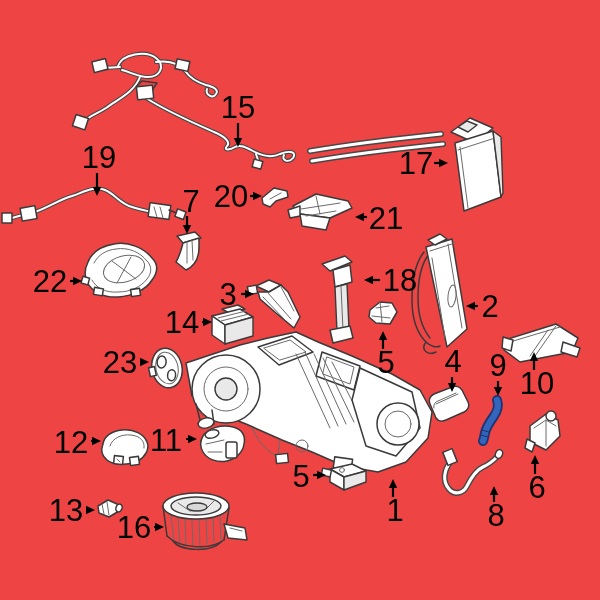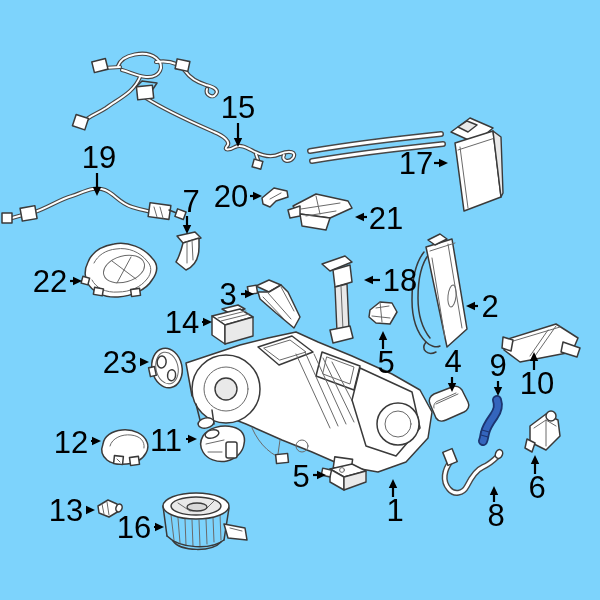--- a/index.html
+++ b/index.html
@@ -1,16 +1,16 @@
 <!DOCTYPE html>
 <html><head>
 <meta charset="utf-8">
 <style>
   html,body{margin:0;padding:0;background:#ffffff;}
-  .stage{position:relative;width:600px;height:600px;background:#7dd3fc;overflow:hidden;
+  .stage{position:relative;width:600px;height:600px;background:#ef4444;overflow:hidden;
          font-family:"Liberation Sans", sans-serif;}
   svg{display:block;}
   .ln{fill:#ffffff;stroke:#3a3a3a;stroke-width:1.5;stroke-linejoin:round;stroke-linecap:round;}
   .lnf{fill:none;stroke:#3a3a3a;stroke-width:1.5;stroke-linejoin:round;stroke-linecap:round;}
   .thin{fill:none;stroke:#6a6a6a;stroke-width:1;stroke-linejoin:round;stroke-linecap:round;}
   .shade{fill:#e9e9e9;stroke:#3a3a3a;stroke-width:1.4;stroke-linejoin:round;}
   .shade2{fill:#d8d8d8;stroke:#3a3a3a;stroke-width:1.3;stroke-linejoin:round;}
   .wire{fill:none;stroke:#474747;stroke-width:4.2;stroke-linecap:round;stroke-linejoin:round;}
   .wirecore{fill:none;stroke:#ffffff;stroke-width:1.9;stroke-linecap:round;stroke-linejoin:round;}
   .tube{fill:none;stroke:#474747;stroke-width:6;stroke-linecap:round;stroke-linejoin:round;}

